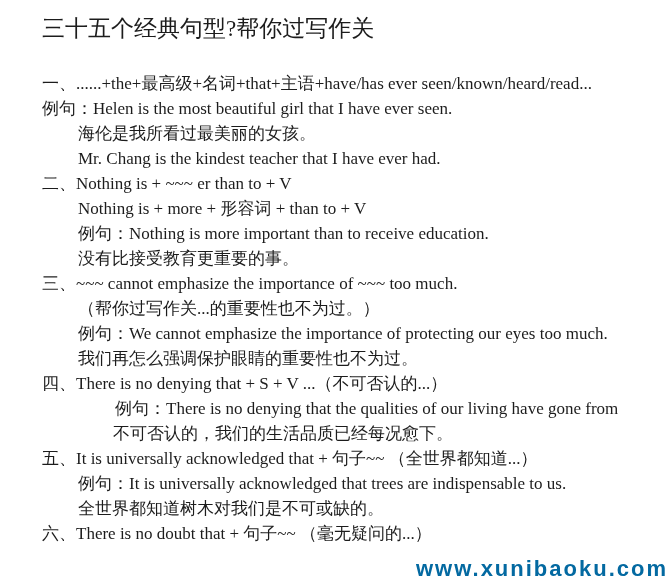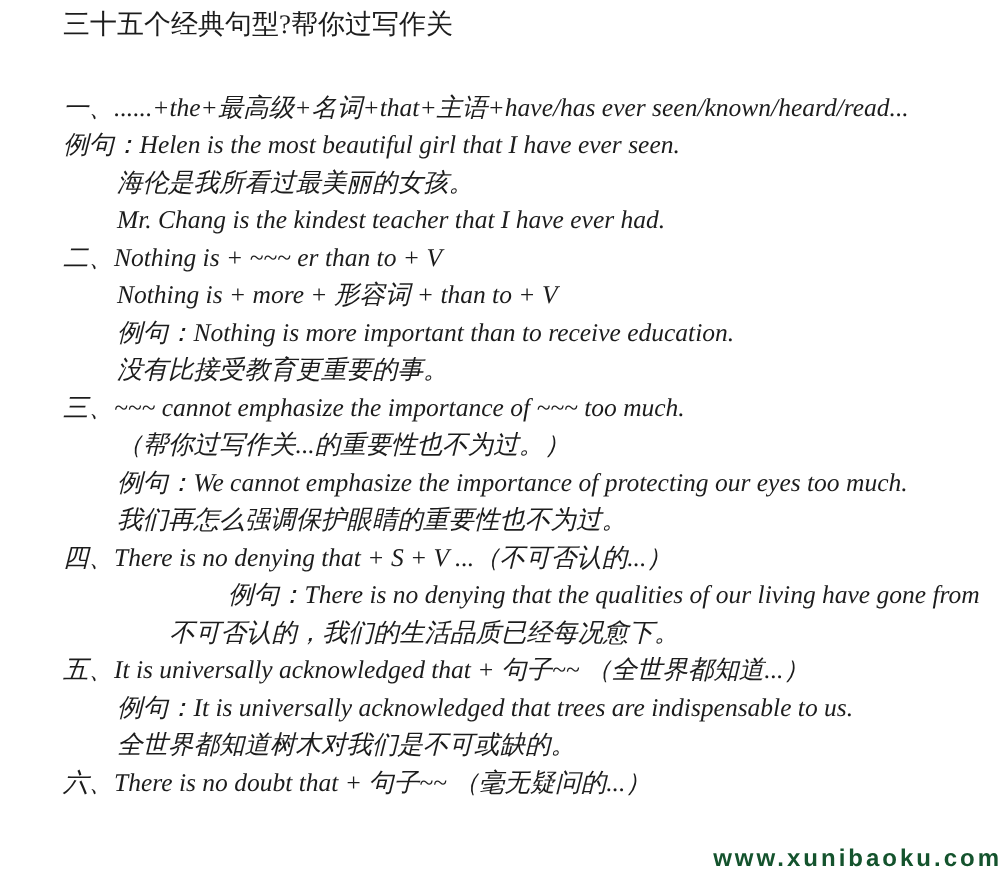--- a/index.html
+++ b/index.html
@@ -14,51 +14,50 @@
     background: #ffffff;
     overflow: hidden;
     font-family: "Liberation Serif", "DejaVu Serif", serif;
     color: #1c1c1c;
     font-size: 17px;
   }
   .title {
     position: relative;
     z-index: 1;
     margin: 0;
-    padding: 4px 0 0 42px;
-    font-size: 18px;
+    padding: 16px 0 0 42px;
+    font-size: 23px;
     font-weight: normal;
     line-height: 25px;
     white-space: pre;
   }
   .doc-body {
     position: relative;
     z-index: 1;
     margin-top: 30px;
-    font-style: italic;
   }
   .line {
     line-height: 25px;
     white-space: pre;
   }
   .ind-a { padding-left: 42px; }
   .ind-b { padding-left: 78px; }
-  .ind-c { padding-left: 115px; margin-left: 37px; }
+  .ind-c { padding-left: 115px; }
   .ind-d { padding-left: 45px; }
   .ind-e { padding-left: 113px; }
   .watermark {
     position: absolute;
     right: 4px;
     bottom: 6px;
     z-index: 0;
     font-family: "Liberation Sans", "DejaVu Sans", sans-serif;
     font-weight: bold;
-    font-size: 16px;
+    font-size: 22px;
     letter-spacing: 2px;
-    color: #14532d;
+    color: #0369a1;
     white-space: pre;
   }
 </style>
 </head>
 <body>
 
 <div class="page">
   <div class="watermark">www.xunibaoku.com</div>
   <h1 class="title">三十五个经典句型?帮你过写作关</h1>
   <div class="doc-body" id="doc-body">

